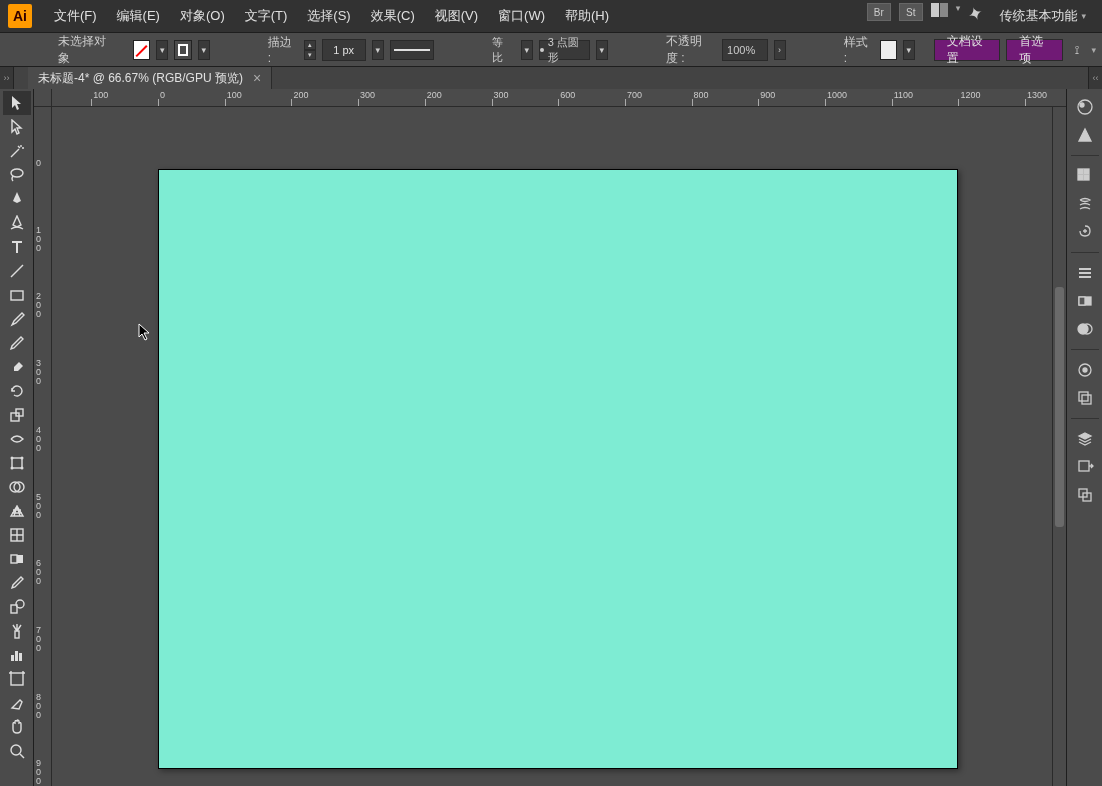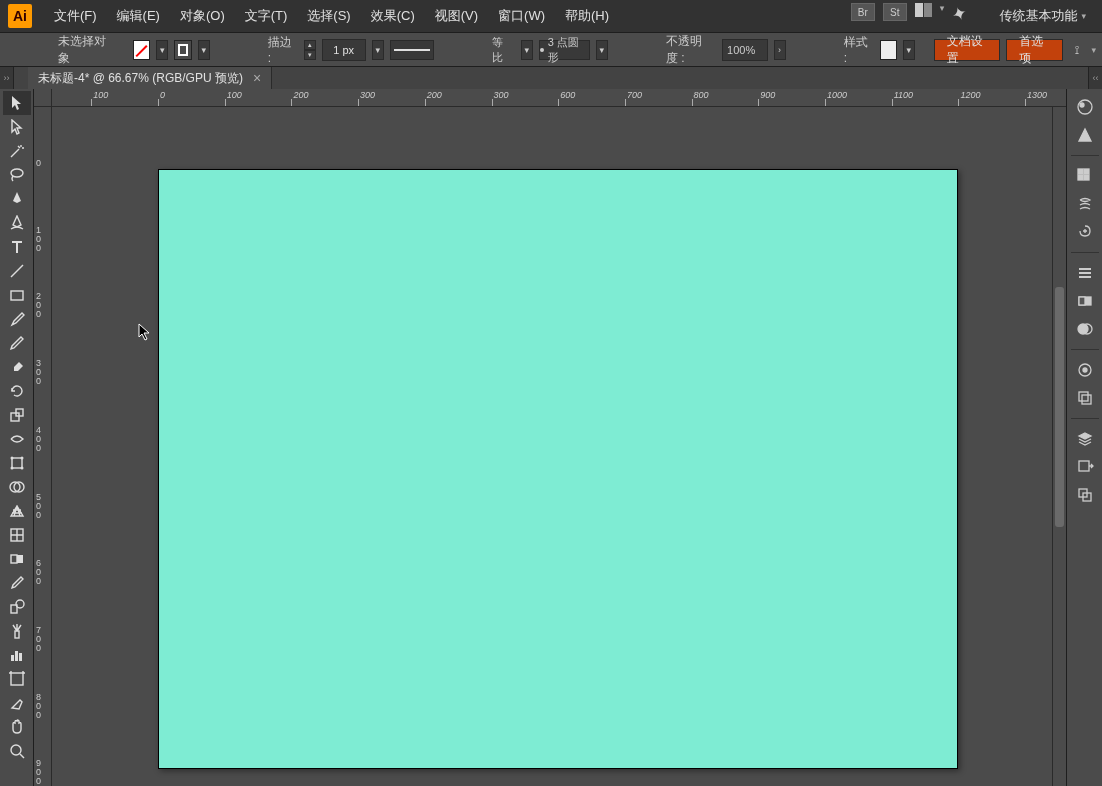--- a/index.html
+++ b/index.html
@@ -7,42 +7,42 @@
 
 
 .menubar { height: 30px; background: #323232; display: flex; align-items: center; padding: 16px 8px; border-bottom: 1px solid #1e1e1e; }
 .app-logo { width: 24px; height: 24px; background: #ff9a00; color: #330000; font-weight: bold; display: flex; align-items: center; justify-content: center; font-size: 14px; border-radius: 2px; margin-right: 12px; }
 .menu-item { padding: 6px 10px; cursor: default; font-size: 13px; }
 .menubar-right { margin-left: auto; display: flex; align-items: flex-start; gap: 8px; }
 .menubar-icon { width: 24px; height: 18px; background: #555; display: flex; align-items: center; justify-content: center; font-size: 10px; color: #ccc; border: 1px solid #666; }
 .arrange-icon { display: flex; gap: 1px; }
 .arrange-icon div { width: 8px; height: 14px; background: #888; }
 .arrange-icon div:first-child { background: #ccc; }
-.workspace-label { font-size: 13px; padding: 4px 8px; display: flex; align-items: center; gap: 4px; margin-left: 16px; }
+.workspace-label { font-size: 13px; padding: 4px 8px; display: flex; align-items: center; gap: 4px; }
 .chev { font-size: 9px; color: #aaa; }
 
 
 .controlbar { height: 34px; background: #4b4b4b; display: flex; align-items: center; padding: 0 6px; gap: 6px; border-bottom: 1px solid #1e1e1e; font-size: 12px; color: #ccc; }
 .ctrl-label { padding: 0 4px; color: #ccc; margin-left: 48px; }
 .swatch { width: 20px; height: 20px; border: 1px solid #222; position: relative; }
 .swatch.nofill { background: #fff; }
 .swatch.nofill::after { content: ""; position: absolute; left: 0; right: 0; top: 50%; border-top: 2px solid red; transform: rotate(-45deg); }
 .swatch.stroke-sw { background: #4b4b4b; }
 .swatch.stroke-sw::after { content: ""; position: absolute; inset: 3px; border: 2px solid #fff; }
 .drop { width: 14px; height: 20px; display: flex; align-items: center; justify-content: center; font-size: 9px; color: #ccc; background: #3a3a3a; border: 1px solid #2a2a2a; }
 .num-input { width: 44px; height: 22px; background: #393939; border: 1px solid #2a2a2a; color: #e0e0e0; padding: 0 4px; font-size: 11px; text-align: center; }
 .stepper { display: flex; flex-direction: column; gap: 0; }
 .stepper div { width: 12px; height: 10px; background: #3a3a3a; border: 1px solid #2a2a2a; font-size: 7px; display: flex; align-items: center; justify-content: center; color: #ccc; }
 .stroke-style { width: 52px; height: 20px; background: #393939; border: 1px solid #2a2a2a; display: flex; align-items: center; }
 .stroke-style .line { flex: 1; height: 2px; background: #e0e0e0; margin: 0 3px; }
 .stroke-profile { width: 60px; height: 20px; background: #393939; border: 1px solid #2a2a2a; display: flex; align-items: center; justify-content: center; gap: 4px; font-size: 11px; }
 .stroke-profile .dot { width: 4px; height: 4px; background: #ccc; border-radius: 50%; }
 .opacity-box { width: 52px; height: 22px; background: #393939; border: 1px solid #2a2a2a; display: flex; align-items: center; padding: 0 4px; font-size: 11px; }
 .style-sw { width: 20px; height: 20px; background: #eee; border: 1px solid #222; }
-.ctrl-btn { height: 22px; padding: 0 12px; background: #c2410c; border: 1px solid #2a2a2a; font-size: 12px; color: #e0e0e0; display: flex; align-items: center; }
+.ctrl-btn { height: 22px; padding: 0 12px; background: #701a75; border: 1px solid #2a2a2a; font-size: 12px; color: #e0e0e0; display: flex; align-items: center; }
 .pin-icon { width: 20px; height: 20px; display: flex; align-items: center; justify-content: center; color: #ccc; }
 
 
 .tab-row { height: 22px; background: #434343; display: flex; align-items: stretch; }
 .expand-btn { width: 14px; height: 22px; background: #383838; display: flex; align-items: center; justify-content: center; font-size: 9px; color: #999; border-right: 1px solid #222; }
 .doc-tab { background: #4b4b4b; padding: 0 10px; display: flex; align-items: center; gap: 10px; font-size: 12px; border-right: 1px solid #2a2a2a; }
 .doc-tab .close { font-size: 14px; color: #aaa; }
 .tab-row-right { margin-left: auto; width: 14px; background: #383838; display: flex; align-items: center; justify-content: center; font-size: 9px; color: #999; border-left: 1px solid #222; }
 
 
@@ -50,21 +50,21 @@
 
 
 .toolbox { width: 34px; background: #4b4b4b; border-right: 1px solid #1e1e1e; display: flex; flex-direction: column; align-items: center; padding-top: 2px; }
 .tool { width: 28px; height: 24px; display: flex; align-items: center; justify-content: center; color: #ddd; font-size: 15px; margin: 0; position: relative; }
 .tool.active { background: #333; }
 .tool svg { width: 16px; height: 16px; stroke: #ddd; fill: none; stroke-width: 1.4; }
 .tool .fillsvg { fill: #ddd; stroke: none; }
 
 
 .canvas-wrap { flex: 1; display: flex; flex-direction: column; background: #4b4b4b; position: relative; }
-.ruler-h { height: 18px; background: #4b4b4b; border-bottom: 1px solid #2a2a2a; display: flex; position: relative; margin-left: 18px; overflow: hidden; font-style: italic; }
+.ruler-h { height: 18px; background: #4b4b4b; border-bottom: 1px solid #2a2a2a; display: flex; position: relative; margin-left: 18px; overflow: hidden; }
 .ruler-corner { position: absolute; left: 0; top: 0; width: 18px; height: 18px; background: #4b4b4b; border-right: 1px solid #2a2a2a; border-bottom: 1px solid #2a2a2a; }
 .ruler-h .tick { position: absolute; top: 0; font-size: 9px; color: #ccc; }
 .ruler-h .tick .label { position: absolute; top: 1px; left: 2px; }
 .ruler-h .tick .mark { position: absolute; top: 10px; width: 1px; height: 8px; background: #aaa; }
 .canvas-inner { flex: 1; display: flex; }
 .ruler-v { width: 18px; background: #4b4b4b; border-right: 1px solid #2a2a2a; position: relative; overflow: hidden; }
 .ruler-v .tick { position: absolute; left: 0; font-size: 9px; color: #ccc; }
 .ruler-v .tick .label { position: absolute; left: 2px; top: 2px; width: 9px; word-break: break-all; line-height: 9px; }
 .viewport { flex: 1; background: #4b4b4b; position: relative; overflow: hidden; }
 .artboard { position: absolute; left: 106px; top: 62px; width: 800px; height: 600px; background: #7eecd3; border: 1px solid #000; box-shadow: 2px 2px 6px rgba(0,0,0,0.4); }

